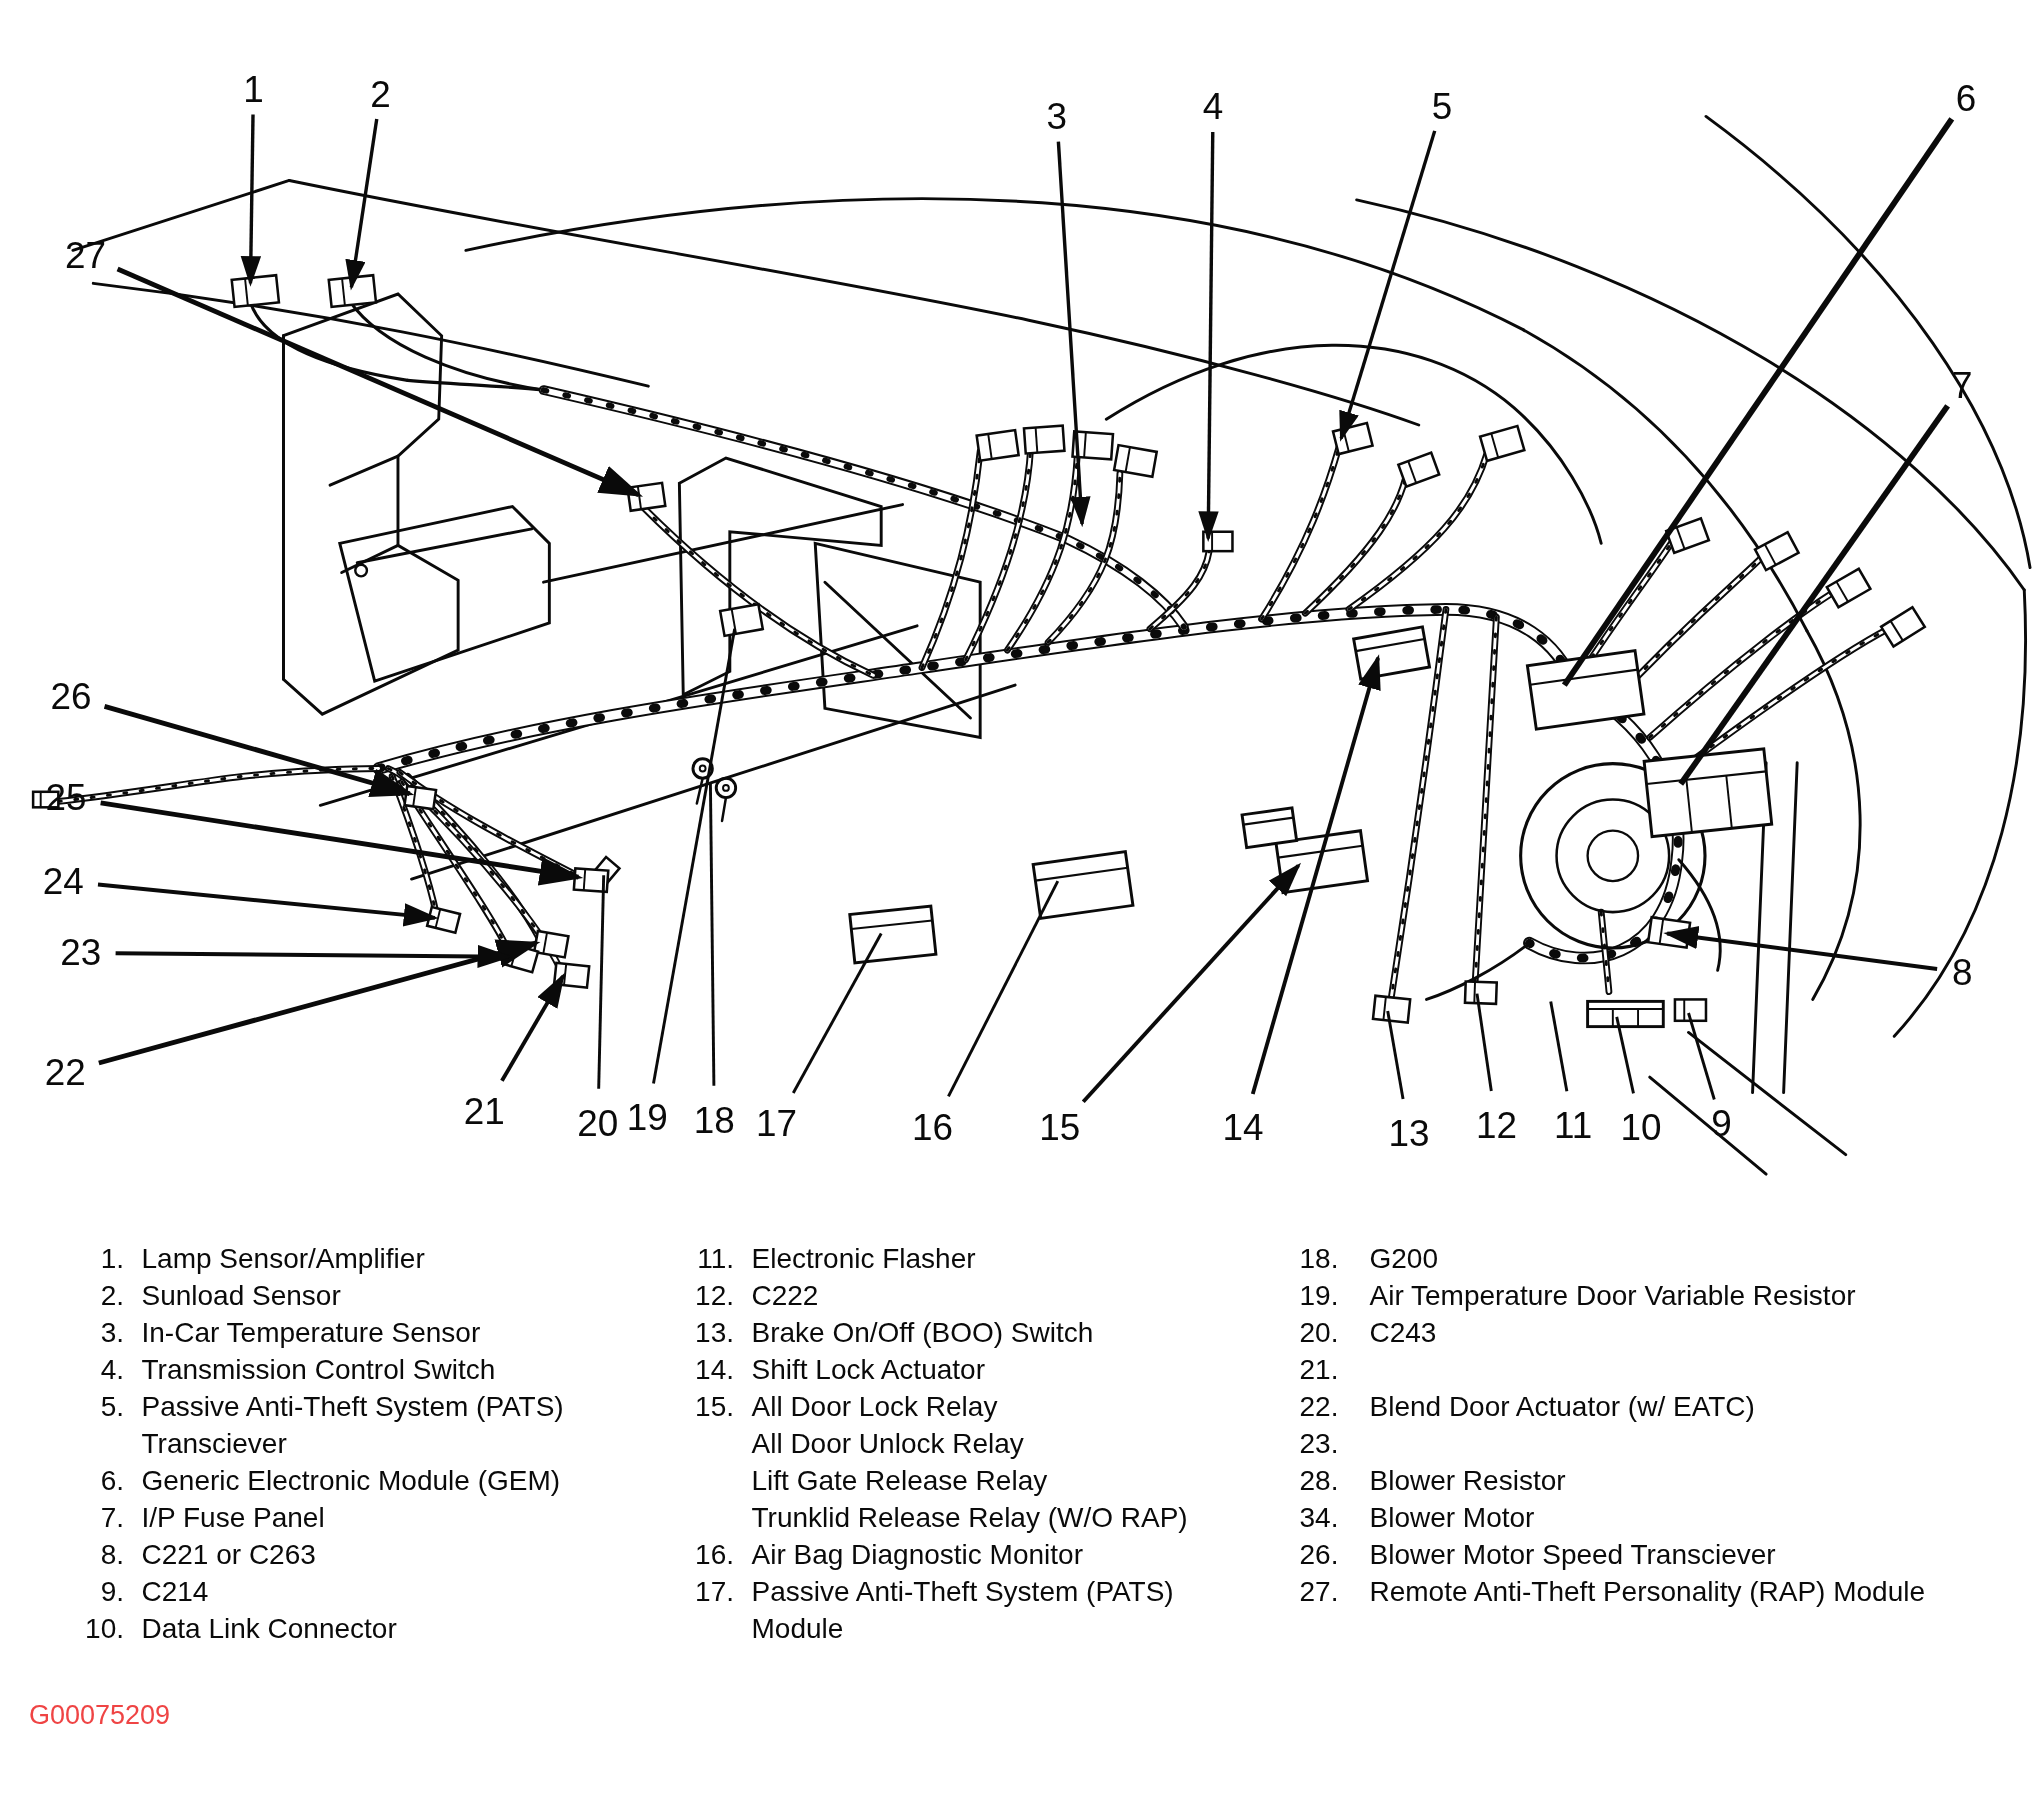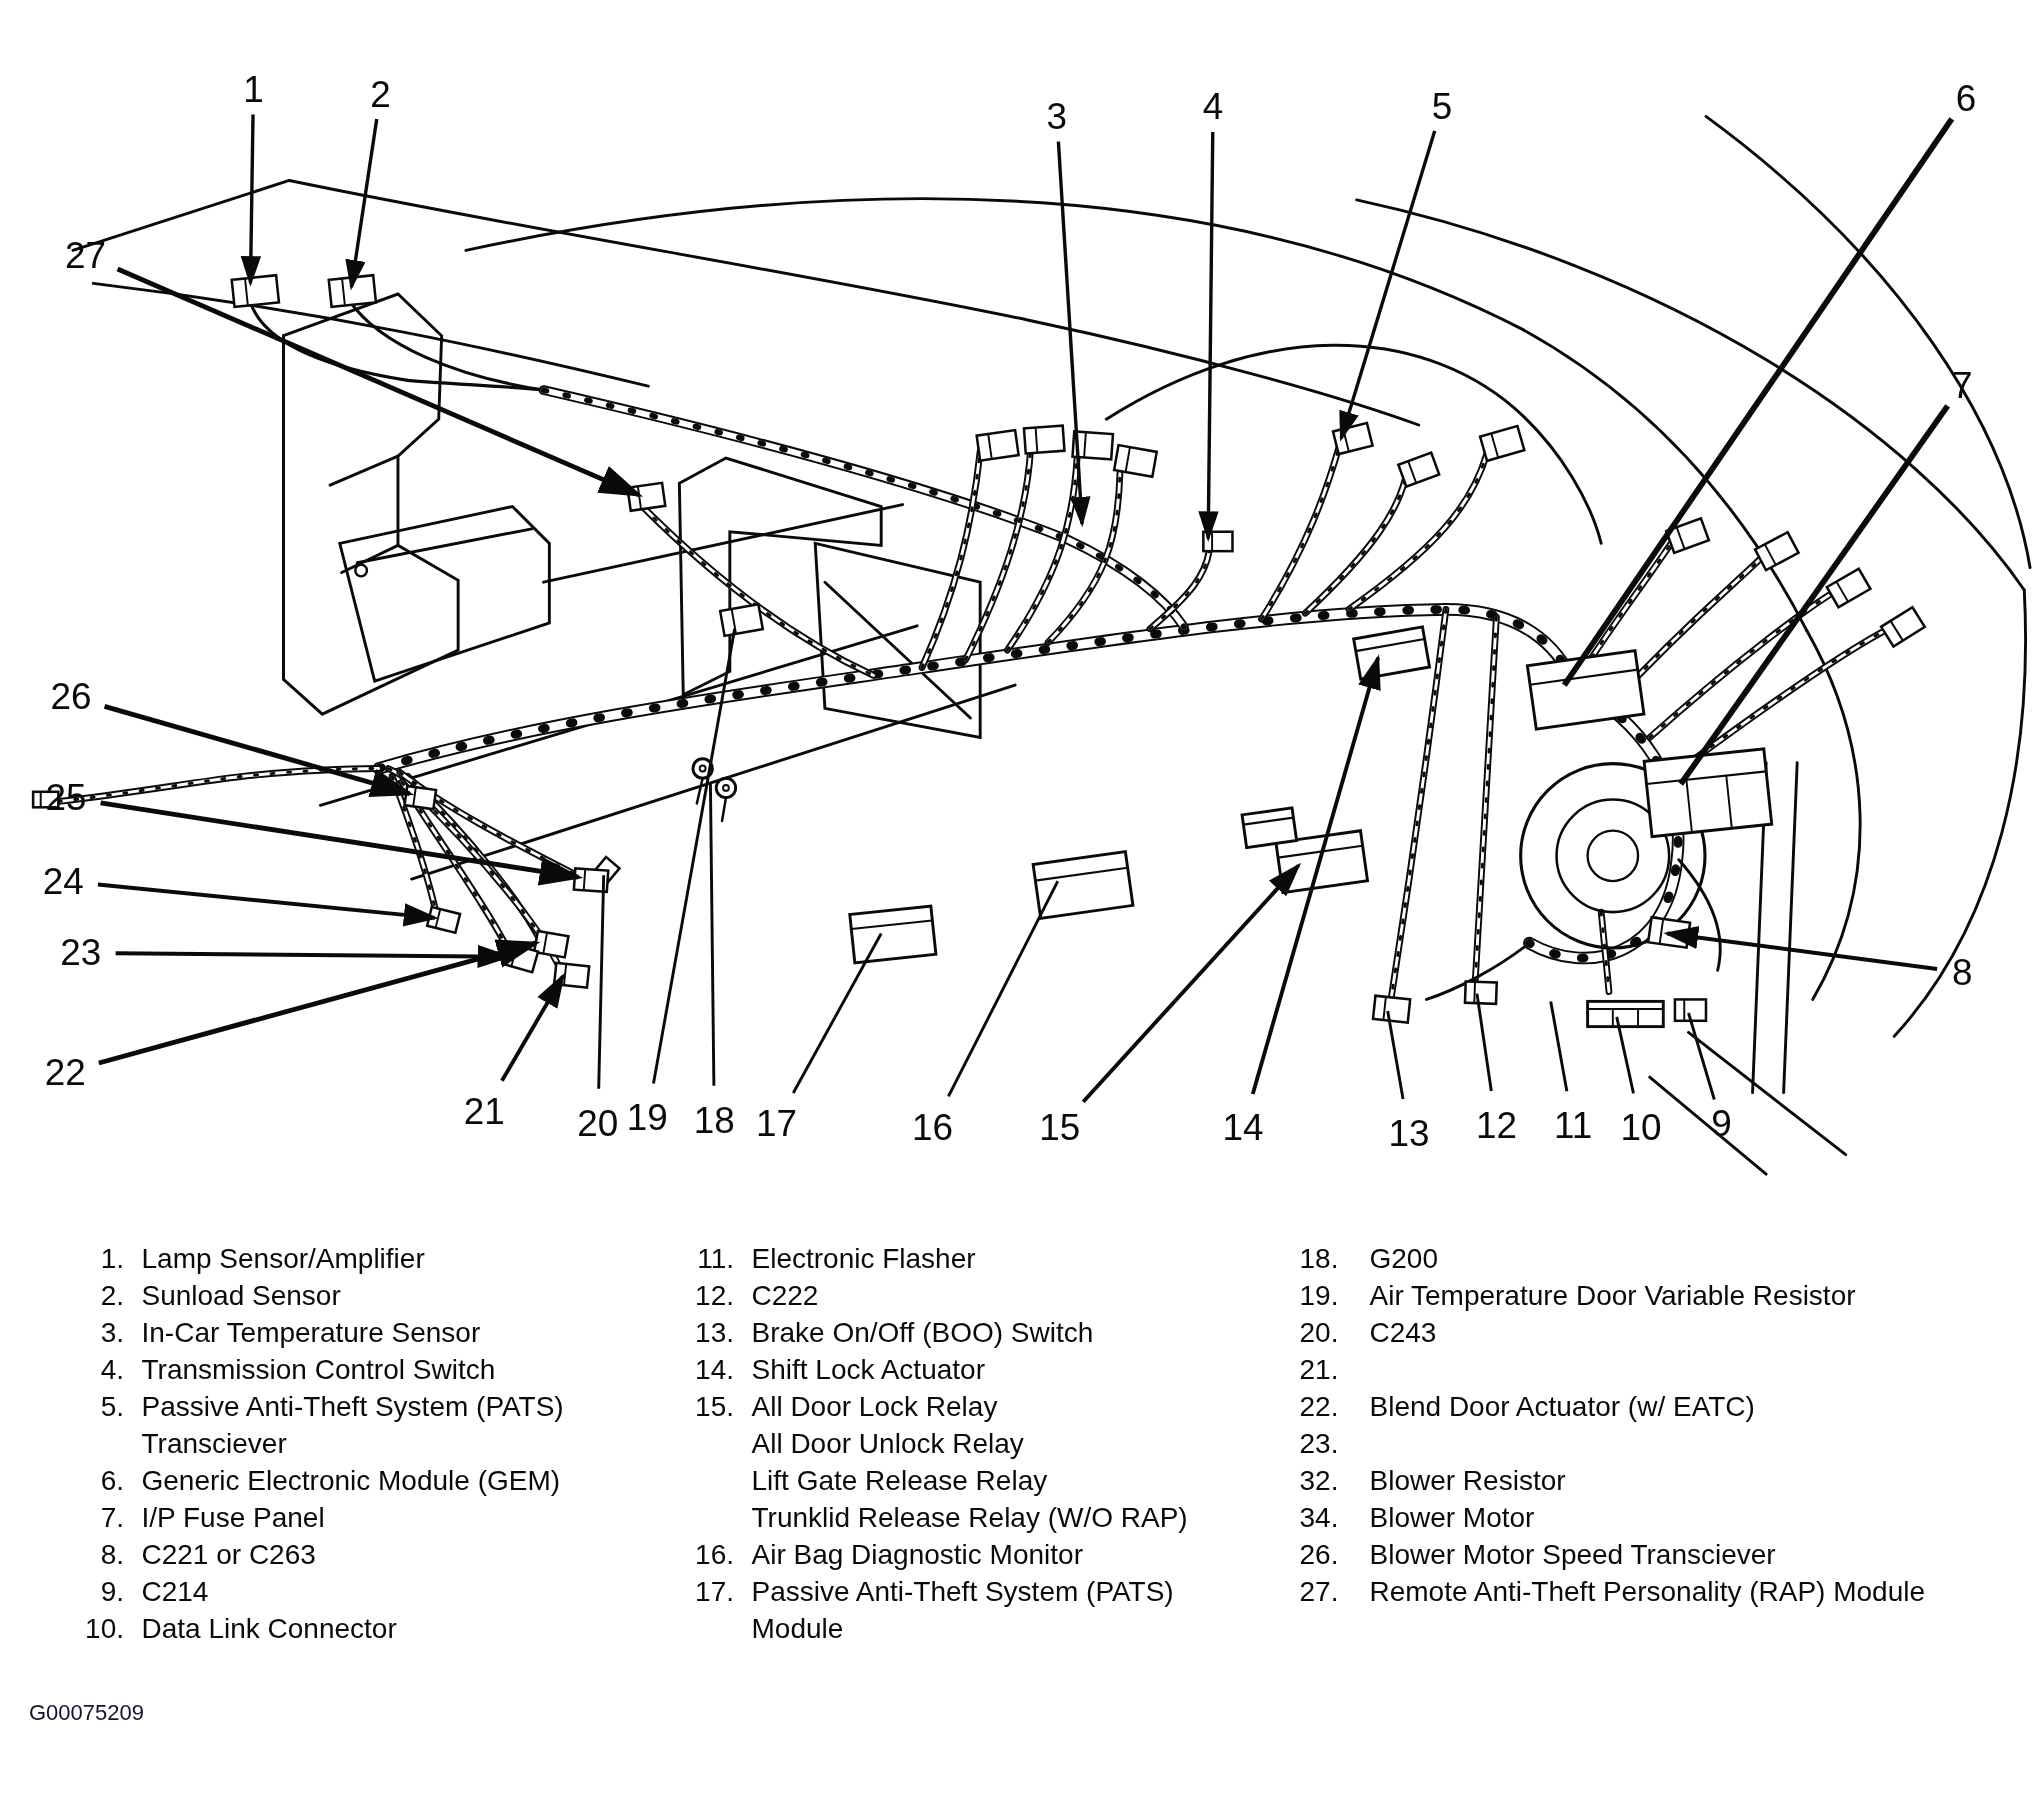--- a/index.html
+++ b/index.html
@@ -16,21 +16,21 @@
   .legend-col{position:absolute;top:0;}
   .legend-col.c1{left:68px;width:582px;}
   .legend-col.c2{left:670px;width:602px;}
   .legend-col.c3{left:1286px;width:737px;}
   .legend-row{display:flex;line-height:37px;font-size:28px;color:#0a0a0a;}
   .legend-num{flex:0 0 auto;text-align:right;}
   .c1 .legend-num{width:56px;}
   .c2 .legend-num{width:64px;}
   .c3 .legend-num{width:66px;text-align:center;}
   .legend-text{padding-left:17.5px;white-space:nowrap;}
-  #figure-id{position:absolute;left:29px;top:1700px;font-size:22px;color:#0f172a;}
+  #figure-id{position:absolute;left:29px;top:1700px;font-size:27px;color:#ef4444;}
 </style>
 </head>
 <body>
 
 <div class="page">
   <svg id="diagram-svg" width="2037" height="1799" viewBox="0 0 2099 1854">
     <defs>
       <marker id="ah" markerWidth="9" markerHeight="7" refX="8" refY="3" orient="auto" markerUnits="strokeWidth">
         <path d="M0,0 L9,3 L0,6 Z" fill="#0a0a0a"></path>
       </marker>
@@ -472,21 +472,21 @@
           <span class="legend-num">21.</span>
         </div>
         <div class="legend-row">
           <span class="legend-num">22.</span>
           <span class="legend-text">Blend Door Actuator (w/ EATC)</span>
         </div>
         <div class="legend-row">
           <span class="legend-num">23.</span>
         </div>
         <div class="legend-row">
-          <span class="legend-num">32.</span>
+          <span class="legend-num">28.</span>
           <span class="legend-text">Blower Resistor</span>
         </div>
         <div class="legend-row">
           <span class="legend-num">34.</span>
           <span class="legend-text">Blower Motor</span>
         </div>
         <div class="legend-row">
           <span class="legend-num">26.</span>
           <span class="legend-text">Blower Motor Speed Transciever</span>
         </div>

